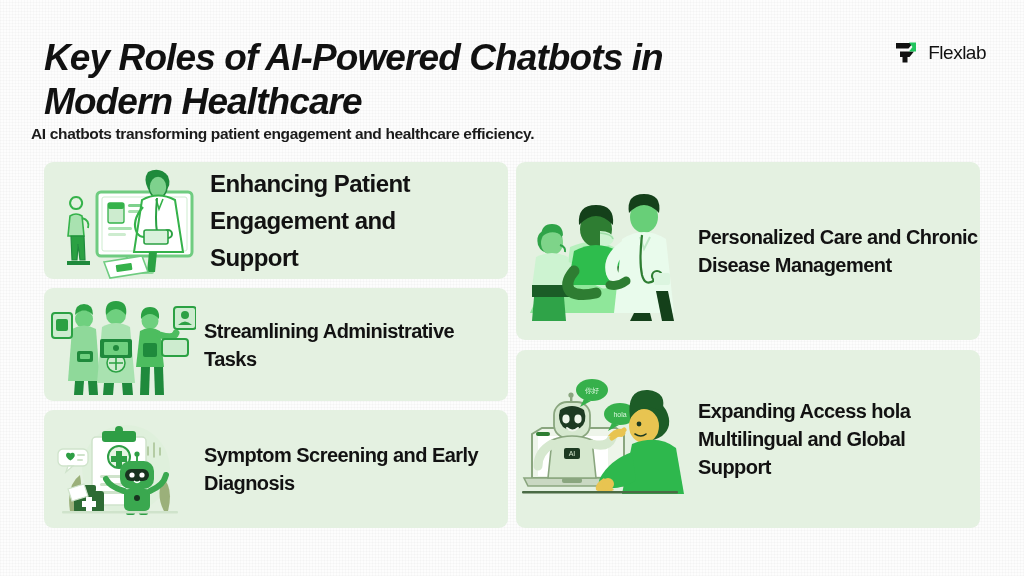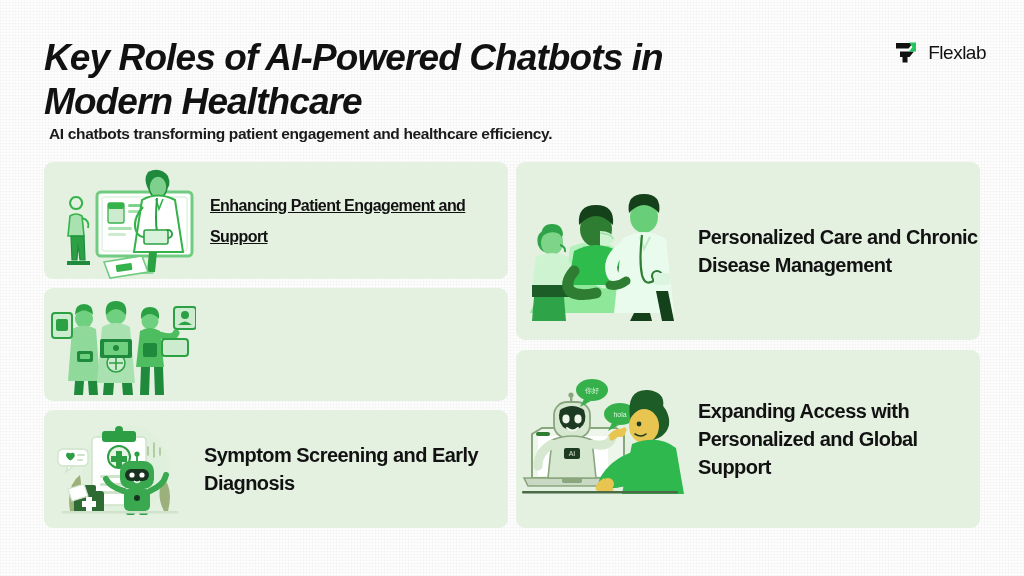--- a/index.html
+++ b/index.html
@@ -19,21 +19,21 @@
   }
 
   
   #header { position:absolute; left:0; top:0; width:1024px; height:150px; }
   #title {
     position:absolute; left:44px; top:36px; width:700px;
     font-size:37px; line-height:44px; font-weight:bold;
     letter-spacing:-0.9px; color:#111111;font-style:italic;
   }
   #subtitle {
-    position:absolute; left:49px; top:124px; width:700px;
+    position:absolute; left:31px; top:124px; width:700px;
     font-size:15.5px; line-height:20px; font-weight:bold;
     letter-spacing:-0.35px; color:#1b1b1b;
   }
   #brand {
     position:absolute; right:38px; top:40px;
     display:flex; align-items:center; gap:9px;
   }
   #brand-mark { width:26px; height:25px; display:block; }
   #brand-name {
     font-size:19px; font-weight:normal; letter-spacing:-0.5px; color:#111111;
@@ -60,21 +60,21 @@
   
   #card-4 { left:516px; top:162px; width:464px; height:178px; }
   #card-5 { left:516px; top:350px; width:464px; height:178px; }
 
   #card-1 .art { width:166px; height:117px; }
   #card-2 .art { width:152px; height:100px; }
   #card-3 .art { width:152px; height:100px; }
   #card-4 .art { width:168px; height:140px; }
   #card-5 .art { width:168px; height:130px; }
 
-  #card-1 .ctext { font-size:16px; line-height:31px; width:270px;text-decoration:underline; }
+  #card-1 .ctext { font-size:24px; line-height:37px; width:270px; }
   #card-2 .ctext { font-size:20px; line-height:28px; width:290px; margin-left:8px; }
   #card-3 .ctext { font-size:20px; line-height:28px; width:290px; margin-left:8px; }
   #card-4 .ctext { font-size:20px; line-height:28px; width:280px; margin-left:14px; }
   #card-5 .ctext { font-size:20px; line-height:28px; width:280px; margin-left:14px; }
 
   svg { display:block; }
 </style>
 </head>
 <body>
 
@@ -186,20 +186,21 @@
           <path d="M116 40 q14 4 16 -2" fill="none" stroke="#4dbd5f" stroke-width="7" stroke-linecap="round"></path>
           <rect x="118" y="44" width="26" height="17" rx="3" fill="#cdeccf" stroke="#2ba143" stroke-width="2"></rect>
           <rect x="130" y="12" width="22" height="22" rx="3" fill="#cdeccf" stroke="#2ba143" stroke-width="2"></rect>
           <circle cx="141" cy="20" r="4" fill="#2ba143"></circle>
           <path d="M134 30 q7 -7 14 0 z" fill="#2ba143"></path>
           <path d="M97 72 l-1 28 h9 l1 -28 z" fill="#1f8a3c"></path>
           <path d="M110 72 l1 28 h9 l-1 -28 z" fill="#1f8a3c"></path>
         </g>
       </svg>
     </div>
+    <div class="ctext">Streamlining Administrative Tasks</div>
   </div>
 
   <div class="card" id="card-4">
     <div class="art">
       <svg viewBox="0 0 168 140" width="168" height="140" aria-hidden="true">
 
         <path d="M30 96 q40 -16 82 0 l14 36 h-112 z" fill="#8fe79a"></path>
         <path d="M54 66 q28 -12 50 4 l2 28 h-56 z" fill="#b6f0bd"></path>
 
         <g>
@@ -348,16 +349,16 @@
           <path d="M116 78 q-22 8 -32 26 q-4 8 6 10 q16 2 30 -8" fill="#2eb84d"></path>
           <path d="M88 104 q-10 6 -8 12 q8 6 18 0" fill="#e8c451"></path>
           <circle cx="92" cy="110" r="6" fill="#e8c451"></circle>
           <path d="M92 62 q8 -10 16 -6 q4 4 -2 7" fill="#e8c451"></path>
           <path d="M96 64 l12 -8" stroke="#e8c451" stroke-width="5" stroke-linecap="round"></path>
         </g>
 
         <rect x="6" y="117" width="156" height="2.5" rx="1" fill="#4a6b45"></rect>
       </svg>
     </div>
-    <div class="ctext">Expanding Access with Personalized and Global Support</div>
+    <div class="ctext">Expanding Access hola Multilingual and Global Support</div>
   </div>
 
 </div>
 
 </body></html>

